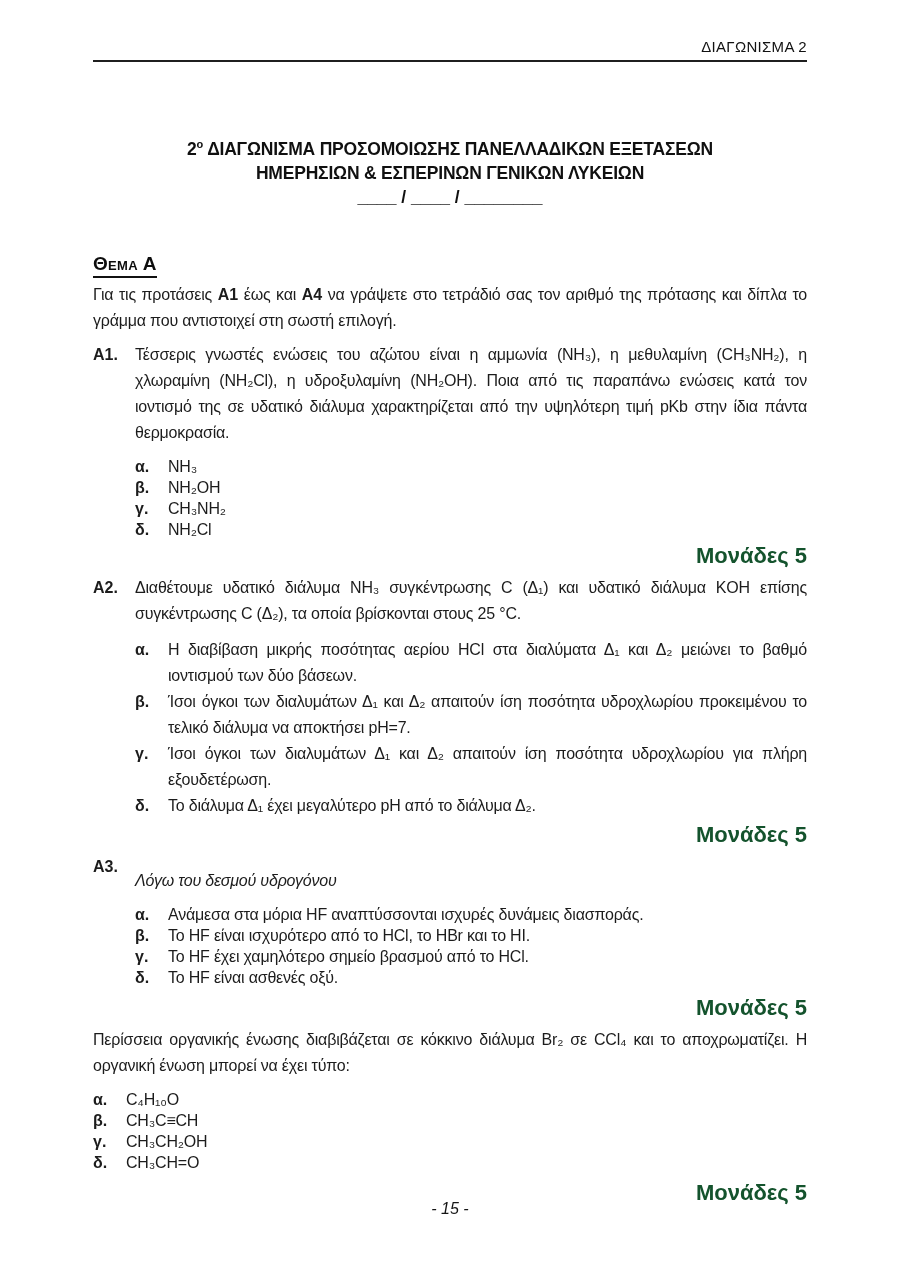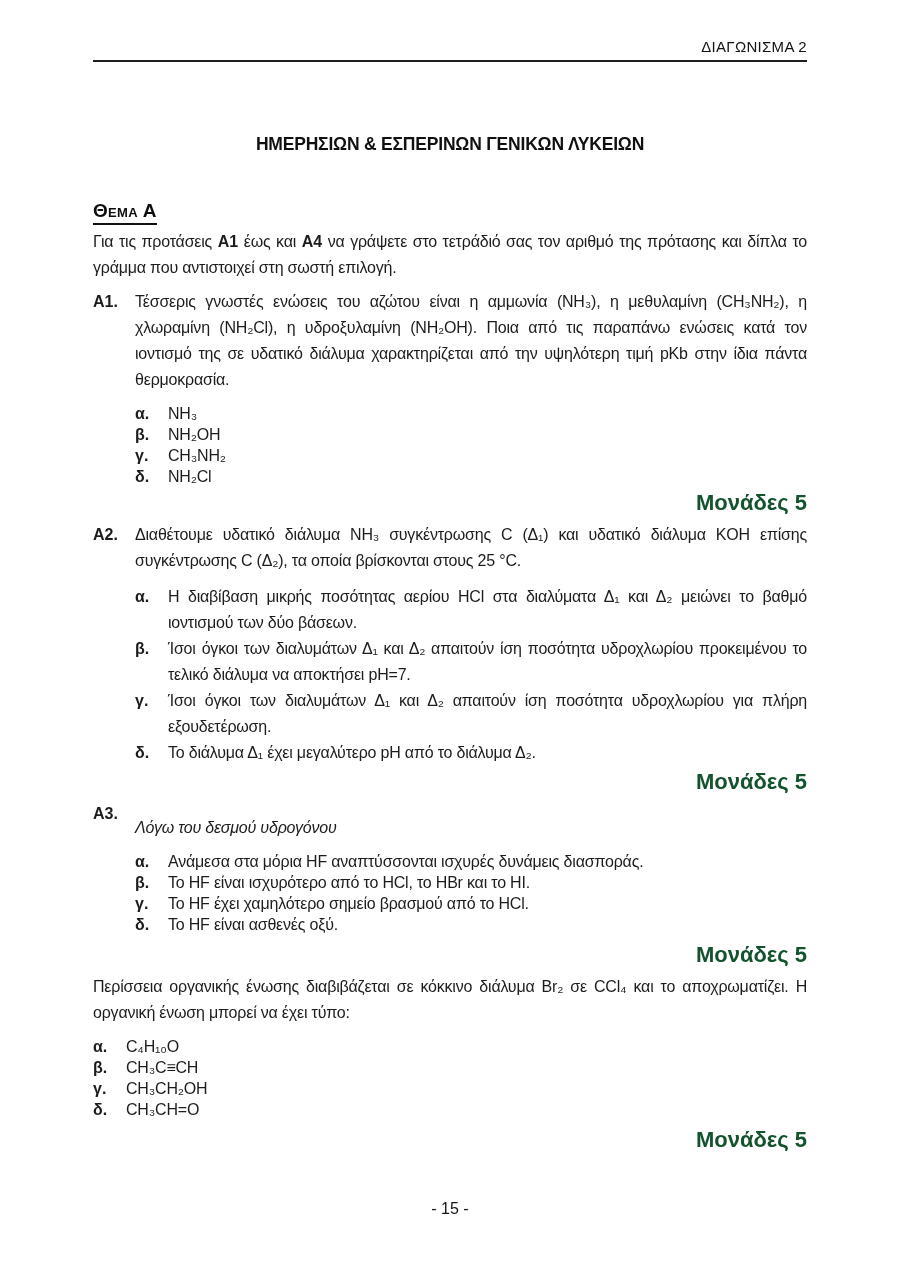--- a/index.html
+++ b/index.html
@@ -41,33 +41,35 @@
   .options.gap { margin-top:10px; }
   .option { display:flex; }
   .opt-letter { flex:none; width:33px; font-weight:bold; font-size:16px; }
   .opt-text { flex:1; min-width:0; text-align:justify; font-size:16px; letter-spacing:-0.2px; }
   .options.tight .option { line-height:21px; }
   .options.spaced .option { line-height:26px; }
   .points { margin-top:5px; text-align:right; font-weight:bold; font-size:22px; line-height:22px; color:#14532d; }
   .points.pad { margin-top:9px; }
 
   
-  .page-number { position:absolute; left:93px; width:714px; top:1200px; text-align:center; font-size:16px; color:#151515; }
+  .page-number { position:absolute; left:93px; width:714px; top:1200px; text-align:center; font-size:16px; color:#151515;font-style:italic; }
 </style>
 </head>
 <body>
 
 <div class="page">
   <div class="content">
 
     <div class="header-label">ΔΙΑΓΩΝΙΣΜΑ 2</div>
     <div class="header-rule"></div>
 
     <div class="title-block">
+      <div><span>2</span><sup>ο</sup><span> ΔΙΑΓΩΝΙΣΜΑ ΠΡΟΣΟΜΟΙΩΣΗΣ ΠΑΝΕΛΛΑΔΙΚΩΝ ΕΞΕΤΑΣΕΩΝ</span></div>
       <div>ΗΜΕΡΗΣΙΩΝ &amp; ΕΣΠΕΡΙΝΩΝ ΓΕΝΙΚΩΝ ΛΥΚΕΙΩΝ</div>
+      <div class="date-line">____ / ____ / ________</div>
     </div>
 
     <div class="theme-heading-wrap">
       <span class="theme-heading">Θεμα Α</span>
     </div>
     <p class="intro"><span>Για τις προτάσεις </span><b>Α1</b><span> έως και </span><b>Α4</b><span> να γράψετε στο τετράδιό σας τον αριθμό της πρότασης και δίπλα το γράμμα που αντιστοιχεί στη σωστή επιλογή.</span></p>
 
     <div class="question">
       <div class="q-row">
         <div class="q-label">Α1.</div>

